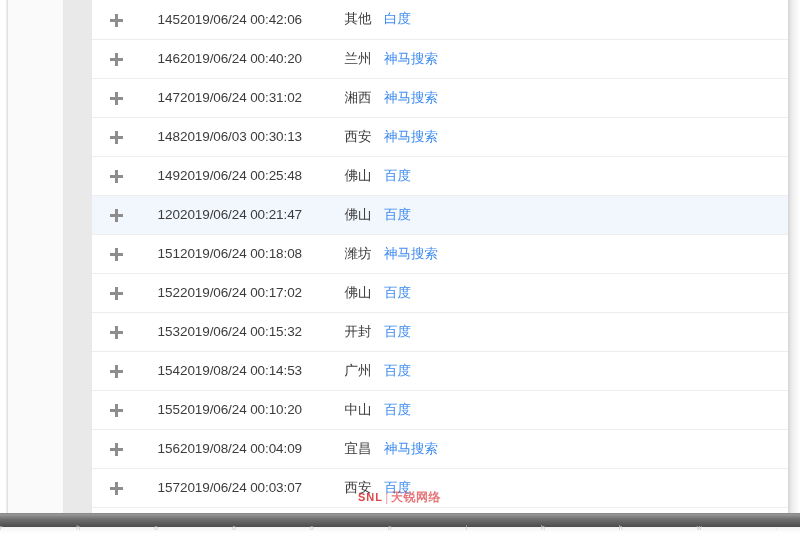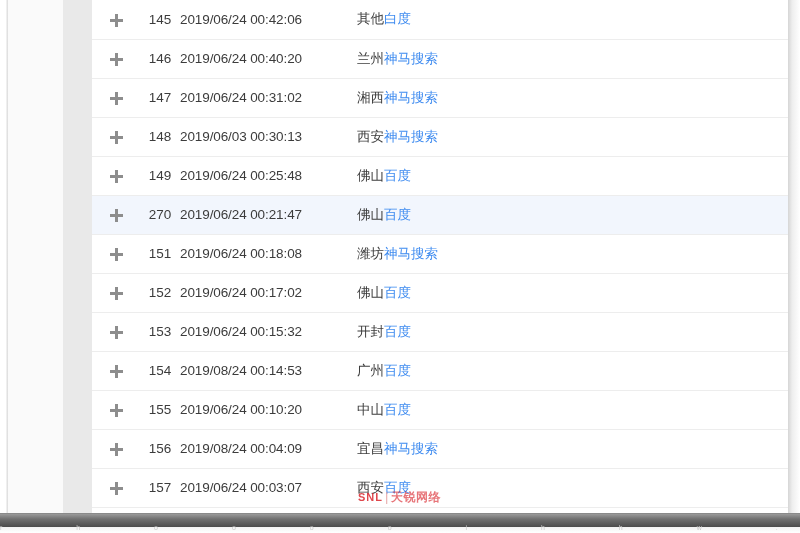--- a/index.html
+++ b/index.html
@@ -85,23 +85,23 @@
     color: #3c3c3c;
     vertical-align: middle;
     white-space: nowrap;
   }
   
   table.data-table tr:first-child td {
     height: 24px;
   }
 
   td.col-expand  { width: 48px;  text-align: center; }
-  td.col-index   { width: 40px;  text-align: center;  padding-right: 6px; color: #3e3e3e; }
+  td.col-index   { width: 40px;  text-align: right;  padding-right: 6px; color: #3e3e3e; }
   td.col-time    { width: 152px; text-align: left;   padding-left: 12px; letter-spacing: -0.1px; margin-top: 26px; }
-  td.col-city    { width: 52px;  text-align: right;   padding-left: 12px; }
+  td.col-city    { width: 52px;  text-align: center;   padding-left: 12px; }
   td.col-engine  { width: 110px; text-align: left;   padding-left: 14px; }
   td.col-rest    { width: auto; }
 
   .plus-icon {
     display: inline-block;
     position: relative;
     width: 13px;
     height: 13px;
     vertical-align: middle;
   }
@@ -221,21 +221,21 @@
           <tr>
             <td class="col-expand"><span class="plus-icon"></span></td>
             <td class="col-index">149</td>
             <td class="col-time">2019/06/24 00:25:48</td>
             <td class="col-city">佛山</td>
             <td class="col-engine"><a class="engine-link">百度</a></td>
             <td class="col-rest"></td>
           </tr>
           <tr class="row-highlight">
             <td class="col-expand"><span class="plus-icon"></span></td>
-            <td class="col-index">270</td>
+            <td class="col-index">120</td>
             <td class="col-time">2019/06/24 00:21:47</td>
             <td class="col-city">佛山</td>
             <td class="col-engine"><a class="engine-link">百度</a></td>
             <td class="col-rest"></td>
           </tr>
           <tr>
             <td class="col-expand"><span class="plus-icon"></span></td>
             <td class="col-index">151</td>
             <td class="col-time">2019/06/24 00:18:08</td>
             <td class="col-city">潍坊</td>

